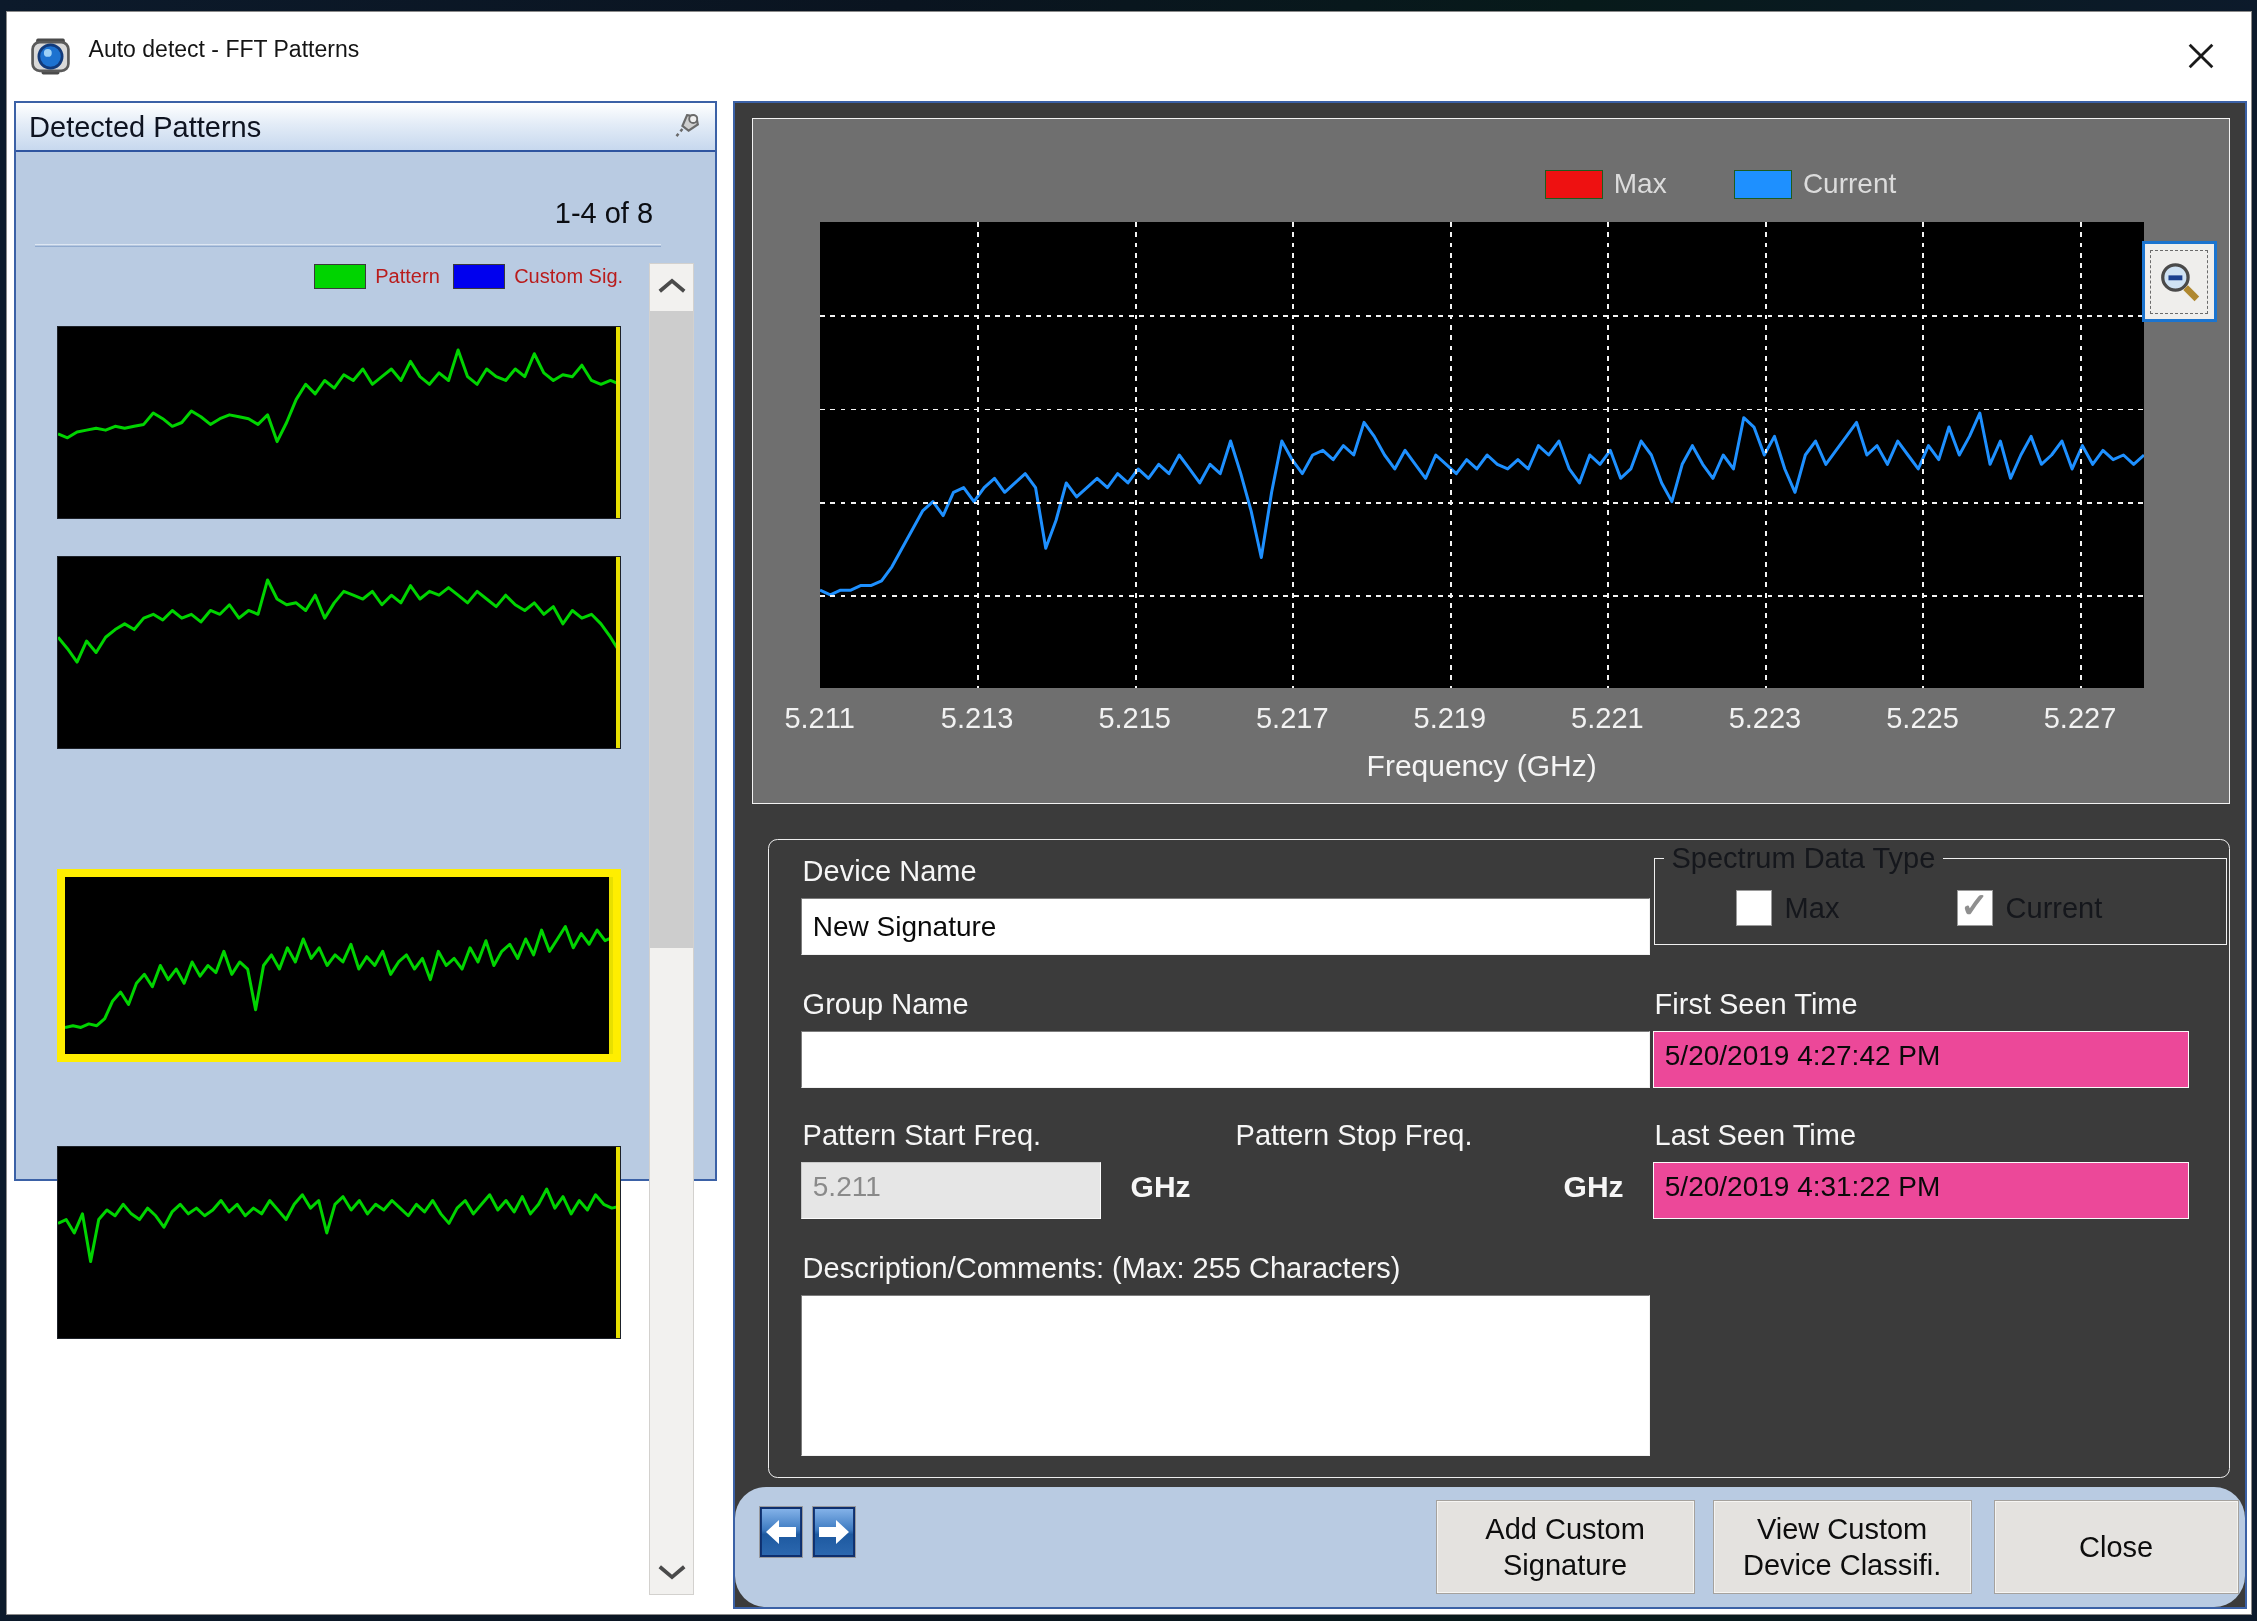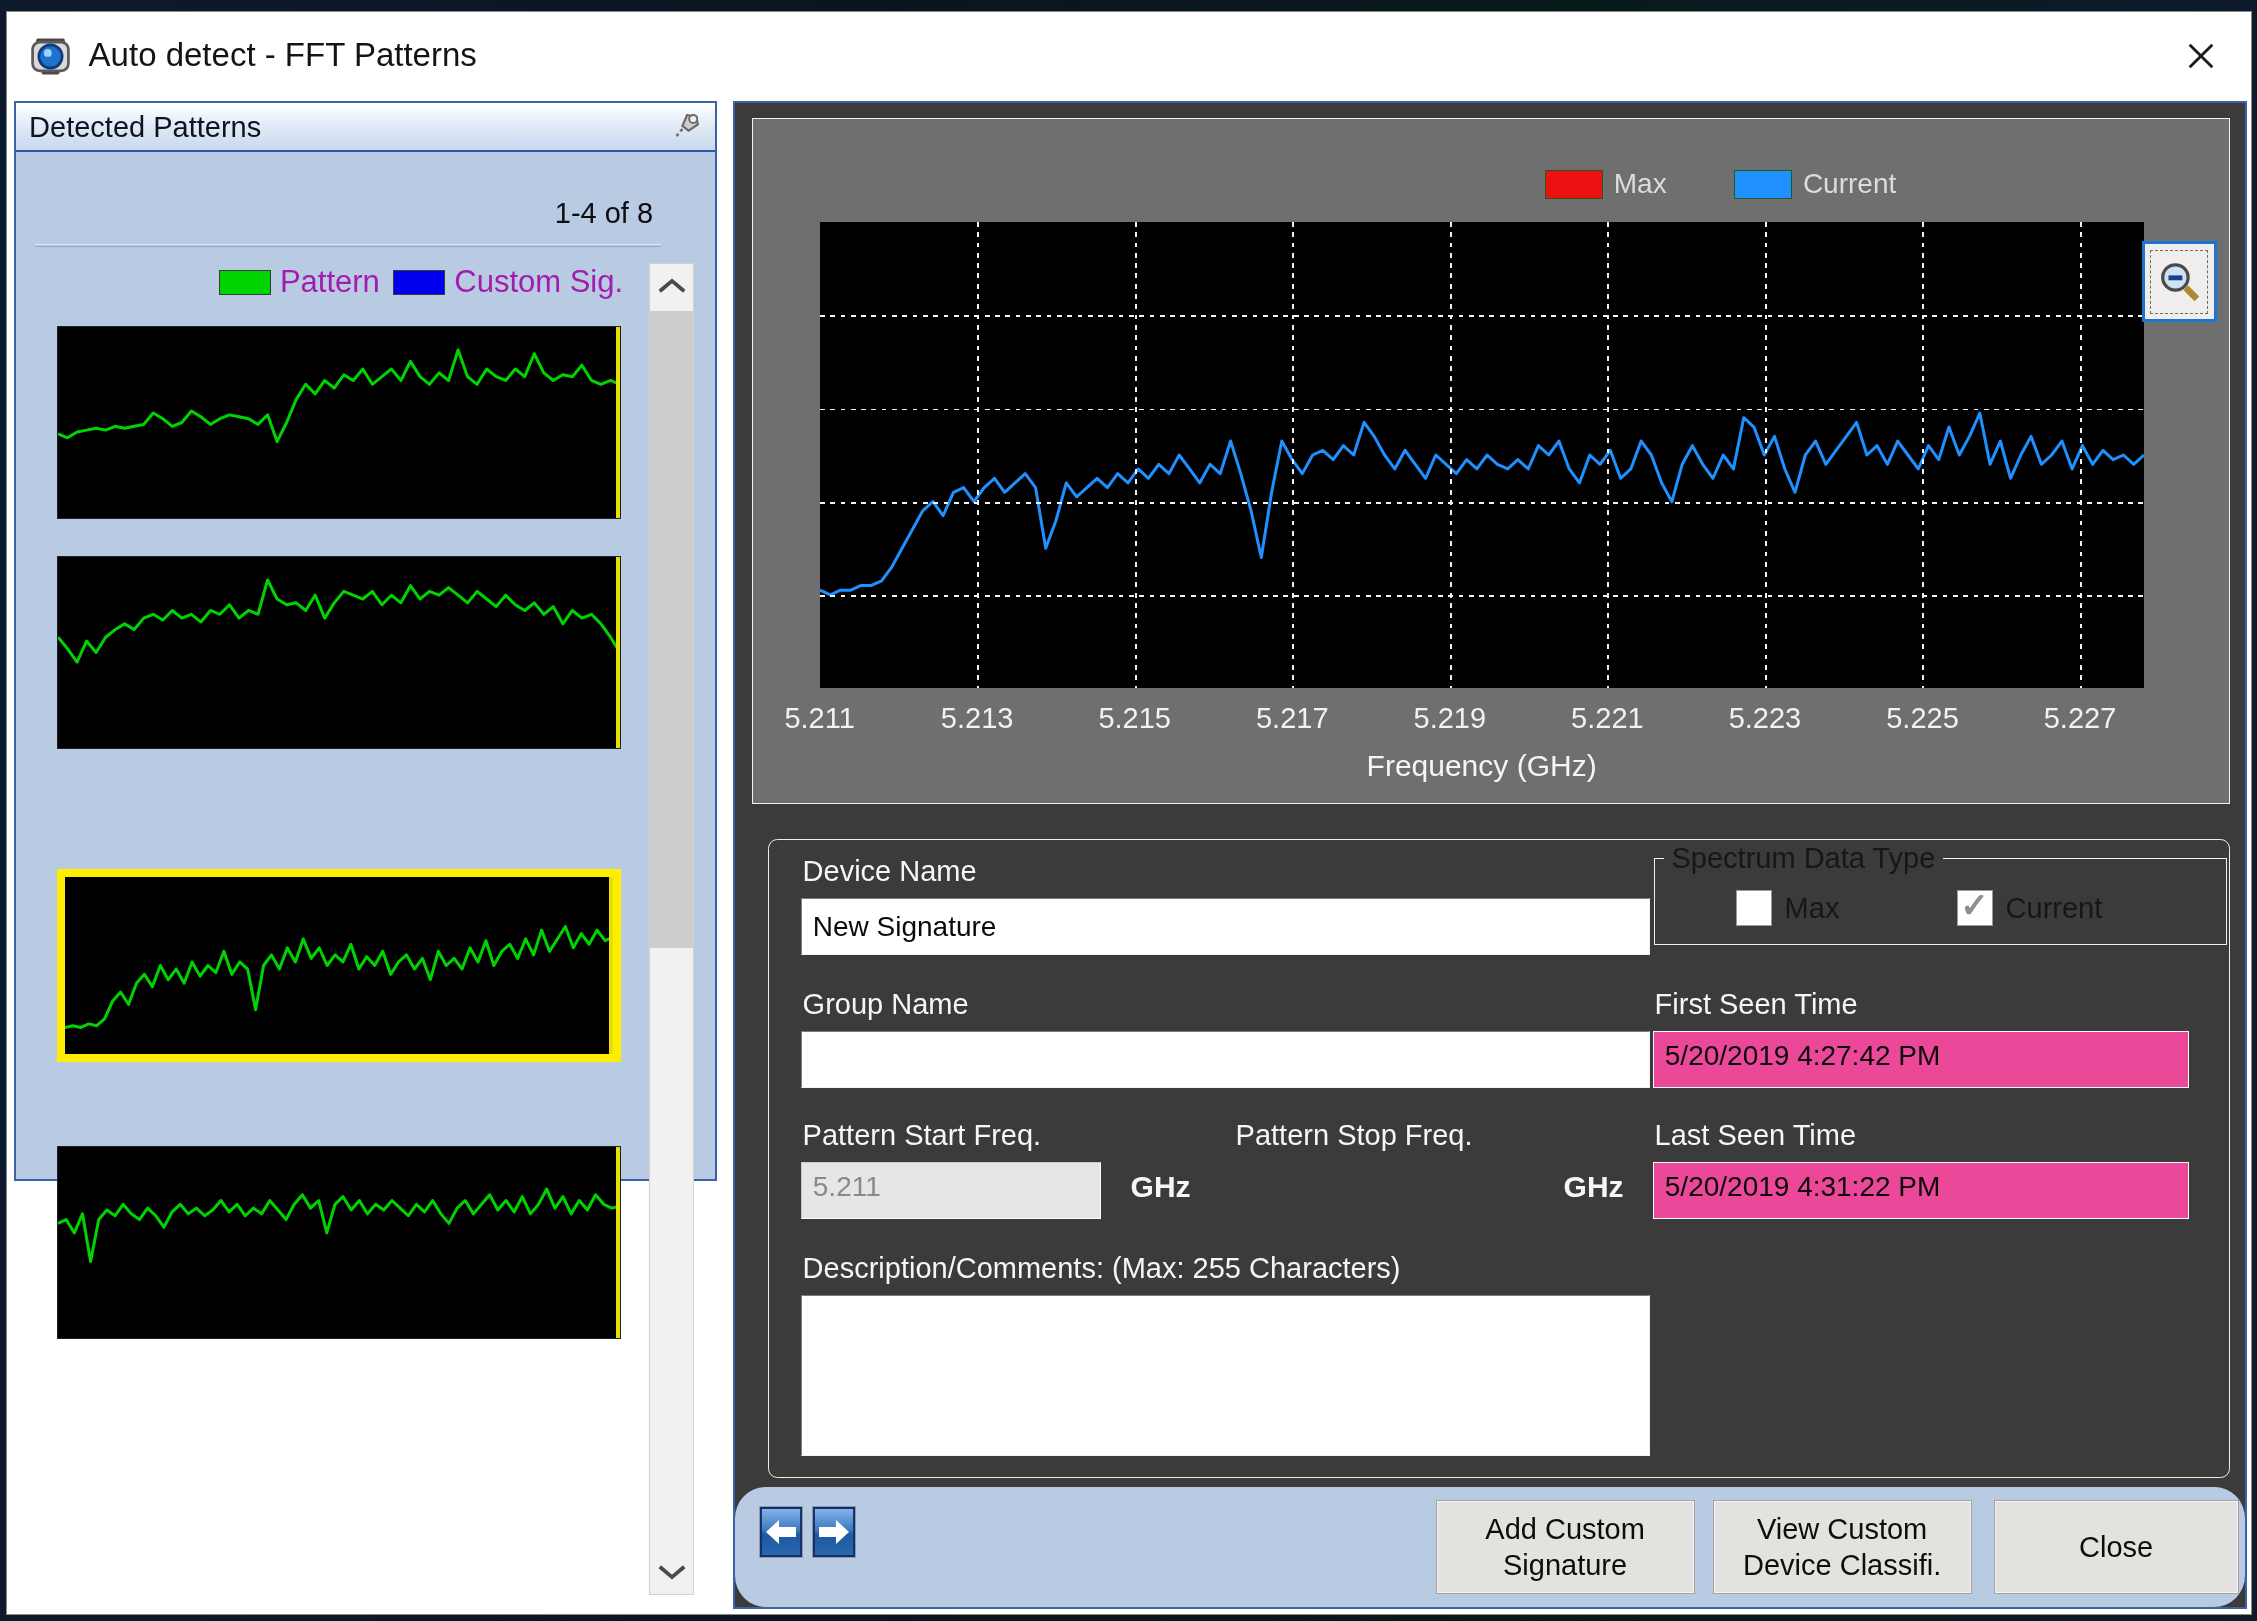--- a/index.html
+++ b/index.html
@@ -7,40 +7,40 @@
     font-family:"Liberation Sans", sans-serif; background:#0b141f; }
   .backdrop { position:absolute; inset:0;
     background:linear-gradient(90deg,#0c1a2b 0%,#0a1420 40%,#071a1a 70%,#0c1a2b 100%); }
 
   .dialog { position:absolute; left:5.6px; top:11.2px; width:2246px; height:1604px;
     background:#ffffff; border:0.9px solid #8a8a8a; }
 
   
   .titlebar { position:absolute; top:0; left:0; right:0; height:89px; background:#fff; }
   .app-icon { position:absolute; left:22.5px; top:22.5px; width:43px; height:43px; }
-  .title-text { position:absolute; left:82px; top:24px; font-size:33px; color:#141414; }
+  .title-text { position:absolute; left:82px; top:24px; font-size:23px; color:#141414; }
   .close-btn { position:absolute; right:26px; top:22.5px; width:47px; height:43px;
     display:flex; align-items:center; justify-content:center; cursor:pointer; background:#fff; }
 
   
   .left-panel { position:absolute; left:7.5px; top:89px; width:703px; height:1080px;
     background:#b9cbe2; border:2.8px solid #3b61a6; }
   .lp-header { position:absolute; top:0; left:0; right:0; height:49px;
     background:linear-gradient(180deg,#ffffff 0%,#e3ecf7 45%,#c7d8ee 100%);
     border-bottom:2.8px solid #2f55a0; }
   .lp-header-label { position:absolute; left:13px; top:7.5px; font-size:29px; color:#0e1320; }
   .pin-icon { position:absolute; right:11.2px; top:5.6px; width:37px; height:37px; cursor:pointer; }
   .lp-count { position:absolute; top:94px; right:62px; font-size:29px; color:#0b0d12; }
   .lp-rule { position:absolute; top:141px; left:19px; width:626px; height:2.8px;
     background:linear-gradient(180deg,#f0f5fb 0%,#7d9cc6 100%); }
   .lp-legend { position:absolute; top:161px; left:0; width:646px; display:flex;
     justify-content:flex-end; align-items:center; gap:13px; padding-right:39px; }
   .lp-legend .item { display:flex; align-items:center; gap:9.4px; }
   .swatch { width:52px; height:25px; border:1.9px solid #3a3a3a; }
-  .lp-legend .lbl { font-size:31px; color:#a21caf; }
+  .lp-legend .lbl { font-size:20px; color:#b91c1c; }
 
   .thumb { position:absolute; left:41px; width:564px; height:193px; background:#000;
     border:1.9px solid #1d2129; cursor:pointer; }
   .thumb.selected { border:8.4px solid #ffee00; }
   .thumb::after { content:""; position:absolute; top:0; bottom:0; right:0; width:3.7px; background:#e8e000; }
   .thumb svg { position:absolute; inset:0; width:100%; height:100%; }
   .t1 { top:223px; } .t2 { top:453px; } .t3 { top:766px; } .t4 { top:1043px; }
 
   .scrollbar { position:absolute; left:633px; top:160px; width:45px; height:1332px;
     background:#f2f1ef; border:0.9px solid #d3d1ce; }

